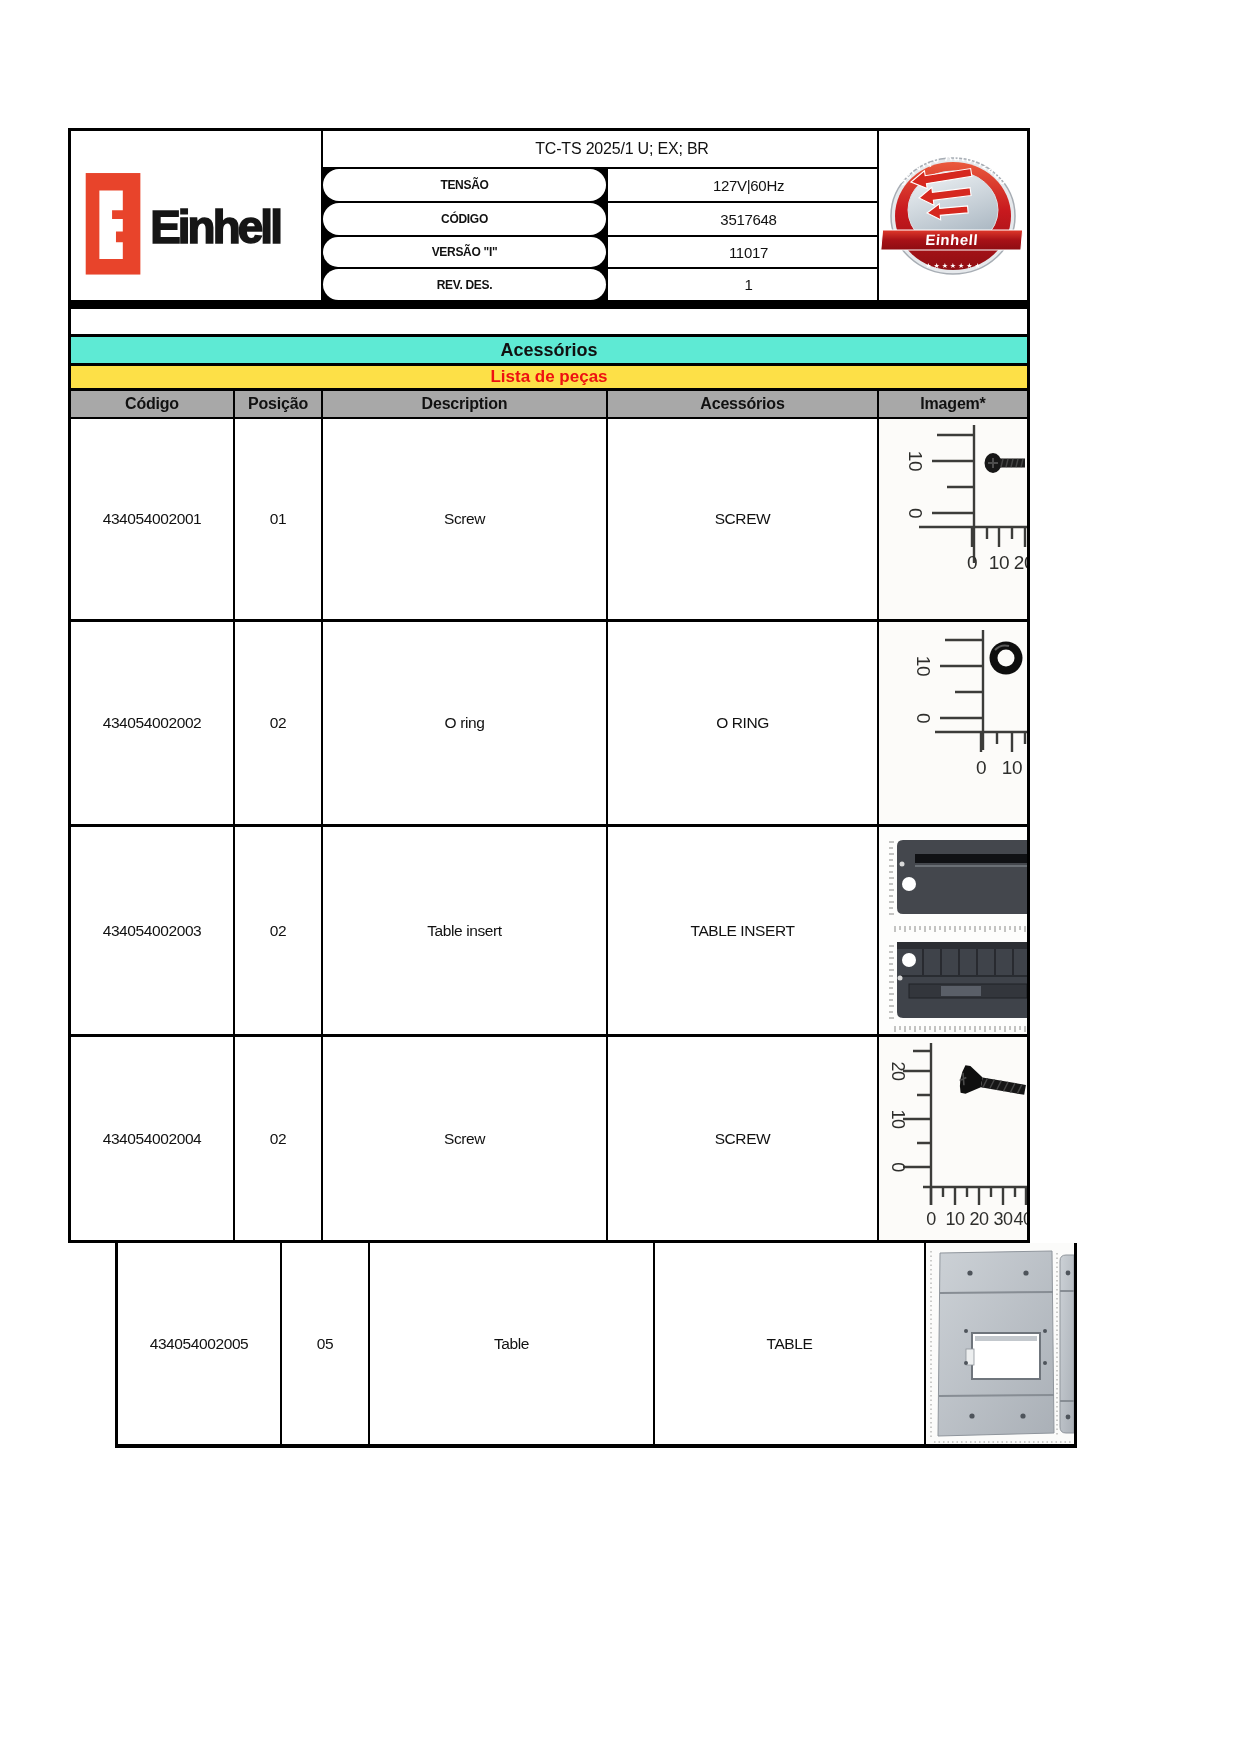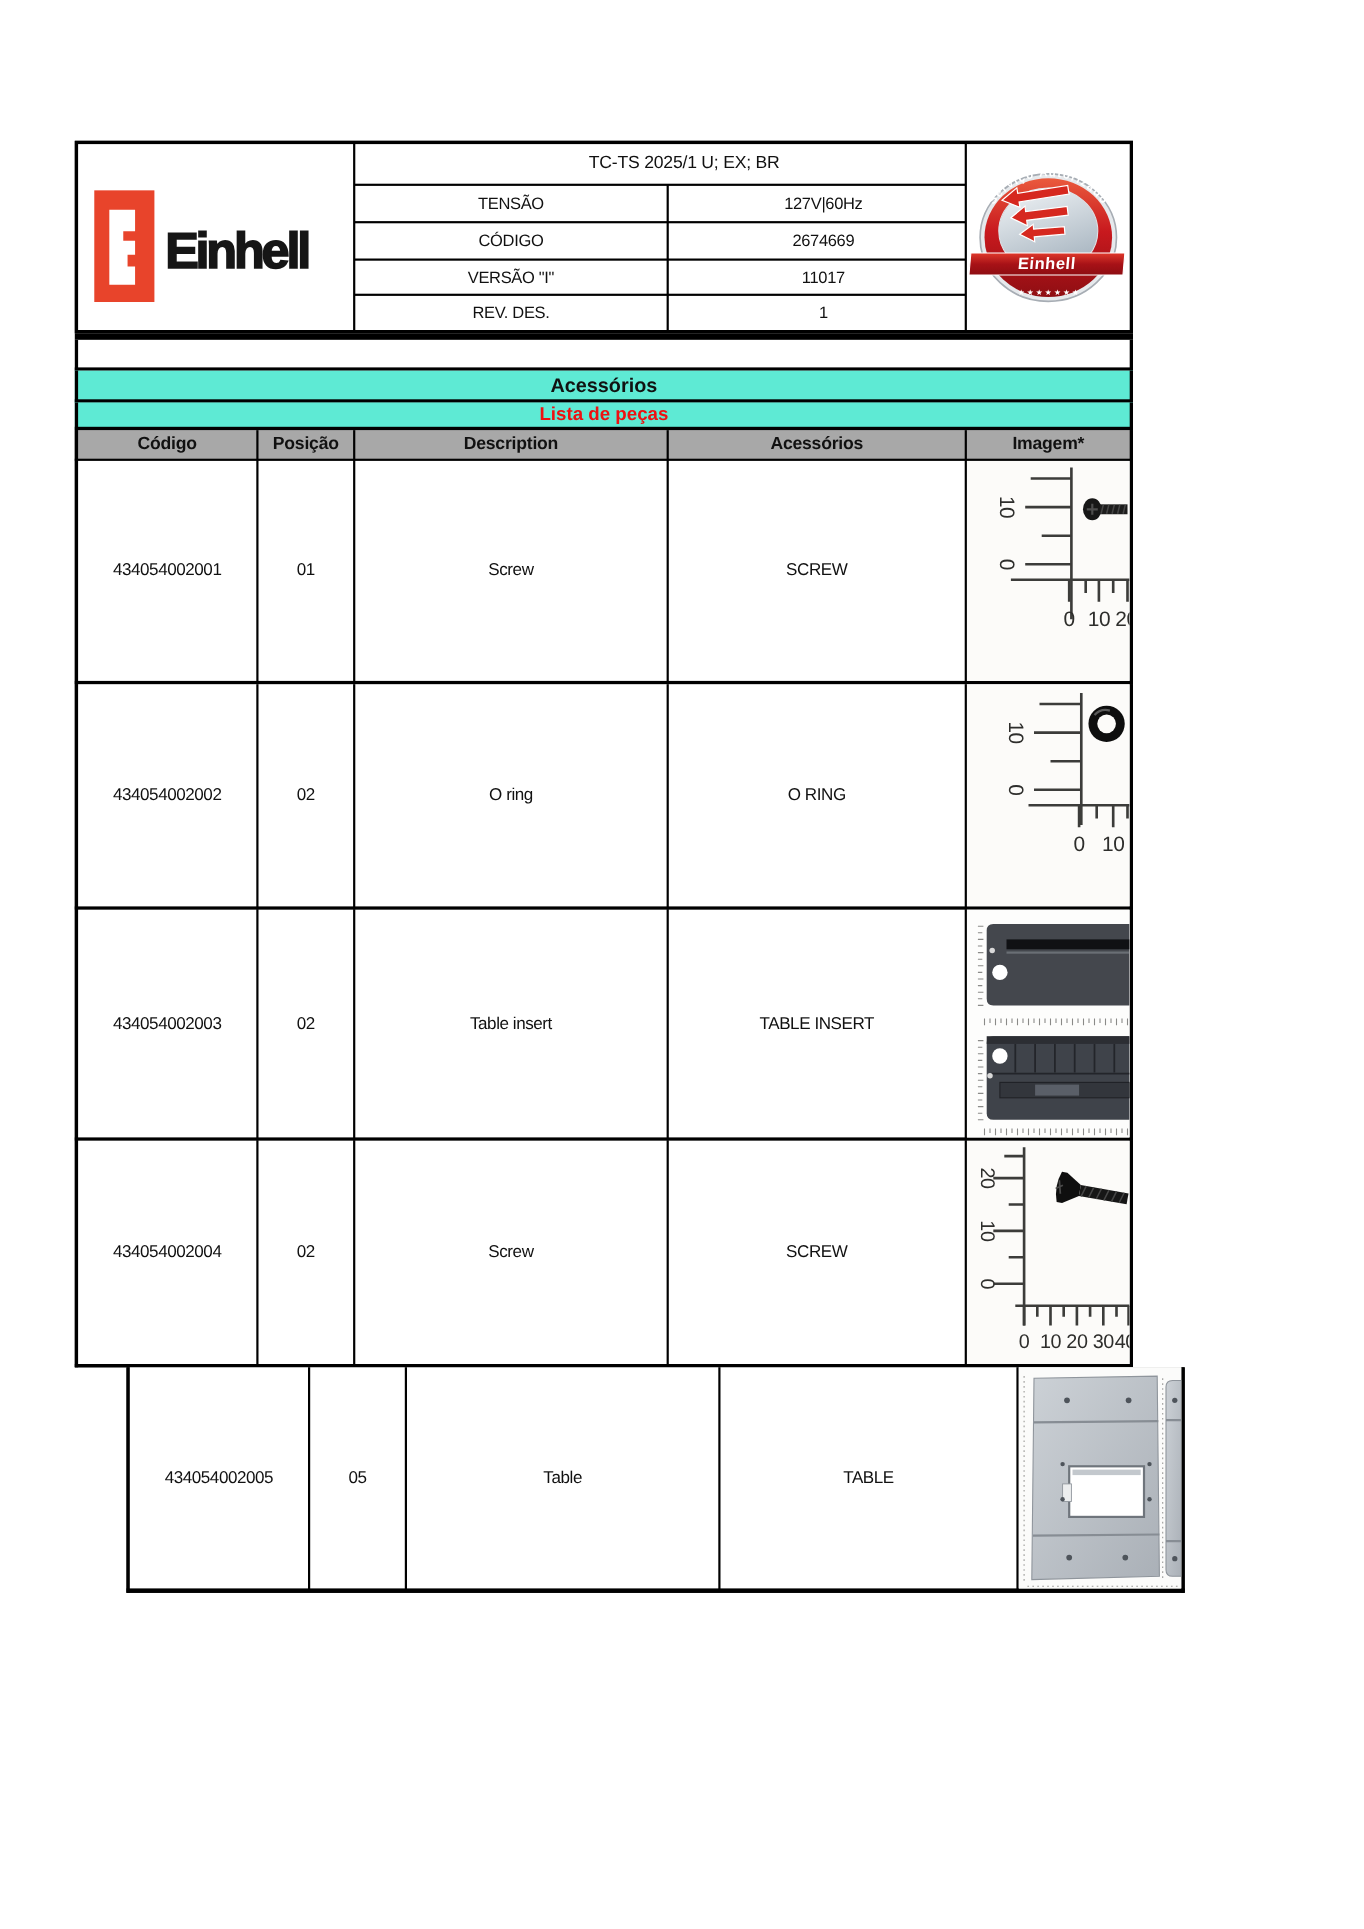--- a/index.html
+++ b/index.html
@@ -15,29 +15,29 @@
     grid-template-rows:36px 32px 32px 30px 31px;
     gap:2px;
     background:#000;
     border:3px solid #000;
     width:962px;
   }
   .hdr-grid > div{background:#fff;display:flex;align-items:center;justify-content:center;}
   .cell-logo{grid-row:1/6;grid-column:1;}
   .cell-badge{grid-row:1/6;grid-column:4;}
   .cell-title{grid-column:2/4;font-size:16px;letter-spacing:-0.2px;padding-left:44px;}
-  .spec-label{font-weight:normal;font-size:15px;letter-spacing:-0.3px;}
+  .spec-label{font-weight:bold;font-size:12px;letter-spacing:-0.3px;border-radius:16px;}
   .spec-value{font-size:15px;letter-spacing:-0.3px;padding-left:12px;}
 
   .black-band{height:6px;background:#000;width:962px;}
   .gap-row{height:28px;border-left:3px solid #000;border-right:3px solid #000;border-bottom:3px solid #000;background:#fff;}
   .sec-title{height:29px;border-left:3px solid #000;border-right:3px solid #000;border-bottom:3px solid #000;
     display:flex;align-items:center;justify-content:center;font-weight:bold;font-size:18px;background:#5eead4;}
   .sec-sub{height:25px;border-left:3px solid #000;border-right:3px solid #000;border-bottom:3px solid #000;
-    display:flex;align-items:center;justify-content:center;font-weight:bold;font-size:17px;color:#ee1111;background:#5eead4;}
+    display:flex;align-items:center;justify-content:center;font-weight:bold;font-size:17px;color:#ee1111;background:#fde047;}
 
   
   .pgrid{
     display:grid;
     grid-template-columns:162px 86px 283px 269px 148px;
     gap:2px;background:#000;
     border-left:3px solid #000;border-right:3px solid #000;
     width:962px;
   }
   .pgrid > div{display:flex;align-items:center;justify-content:center;text-align:center;}
@@ -103,21 +103,21 @@
           <text x="74" y="134" text-anchor="middle" font-size="7" fill="#ffffff">★ ★ ★ ★ ★ ★ ★</text>
           <text font-size="10.5" font-weight="bold" letter-spacing="1.2" fill="#ffffff">
             <textPath href="#arcTop" startOffset="50%" text-anchor="middle">Serviço Autorizado</textPath>
           </text>
         </svg>
       </div>
 
       <div class="spec-label">TENSÃO</div>
       <div class="spec-value">127V|60Hz</div>
       <div class="spec-label">CÓDIGO</div>
-      <div class="spec-value">2674669</div>
+      <div class="spec-value">3517648</div>
       <div class="spec-label">VERSÃO "I"</div>
       <div class="spec-value">11017</div>
       <div class="spec-label">REV. DES.</div>
       <div class="spec-value">1</div>
     </div>
 
     <div class="black-band"></div>
     <div class="gap-row"></div>
 
     <div class="sec-title">Acessórios</div>

